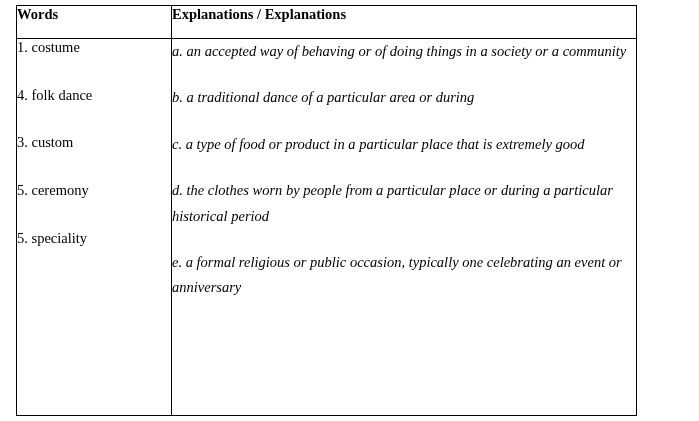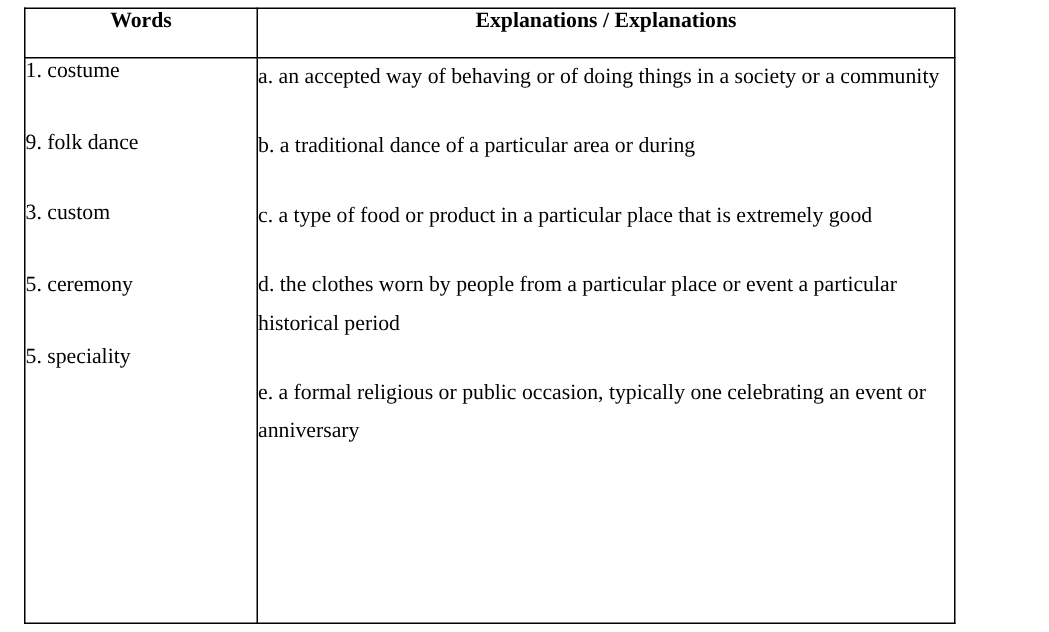--- a/index.html
+++ b/index.html
@@ -36,21 +36,20 @@
   col.col-words { width: 155px; }
   col.col-defs  { width: 465px; }
 
   .header-cell {
     height: 33px;
     padding: 7px 0 0 8px;
     font-weight: bold;
     font-size: 14.5px;
     line-height: 1.2;
     box-sizing: border-box;
-    text-align: center;
   }
   .body-cell {
     padding: 12px 10px 14px 8px;
     font-size: 14.5px;
     line-height: 1.0;
     box-sizing: border-box;
     border-radius: 21px;
   }
   .words-cell {
     height: 377px;
@@ -65,20 +64,21 @@
     font-size: 14.5px;
     line-height: 1.15;
   }
   .word-item:last-child {
     margin-bottom: 0;
   }
   .def-item {
     margin: 0 0 21px 0;
     font-size: 14.5px;
     line-height: 1.75;
+    font-style: italic;
   }
   .def-item:last-child {
     margin-bottom: 0;
   }
 </style>
 </head>
 <body>
 
 <div class="page">
   <table class="vocab-table">
@@ -87,28 +87,28 @@
       <col class="col-defs">
     </colgroup>
     <tbody>
       <tr>
         <td class="header-cell">Words</td>
         <td class="header-cell">Explanations / Explanations</td>
       </tr>
       <tr>
         <td class="body-cell words-cell">
           <p class="word-item">1. costume</p>
-          <p class="word-item">9. folk dance</p>
+          <p class="word-item">4. folk dance</p>
           <p class="word-item">3. custom</p>
           <p class="word-item">5. ceremony</p>
           <p class="word-item">5. speciality</p>
         </td>
         <td class="body-cell defs-cell">
           <p class="def-item">a. an accepted way of behaving or of doing things in a society or a community</p>
           <p class="def-item">b. a traditional dance of a particular area or during</p>
           <p class="def-item">c. a type of food or product in a particular place that is extremely good</p>
-          <p class="def-item">d. the clothes worn by people from a particular place or event a particular historical period</p>
+          <p class="def-item">d. the clothes worn by people from a particular place or during a particular historical period</p>
           <p class="def-item">e. a formal religious or public occasion, typically one celebrating an event or anniversary</p>
         </td>
       </tr>
     </tbody>
   </table>
 </div>
 
 </body></html>

